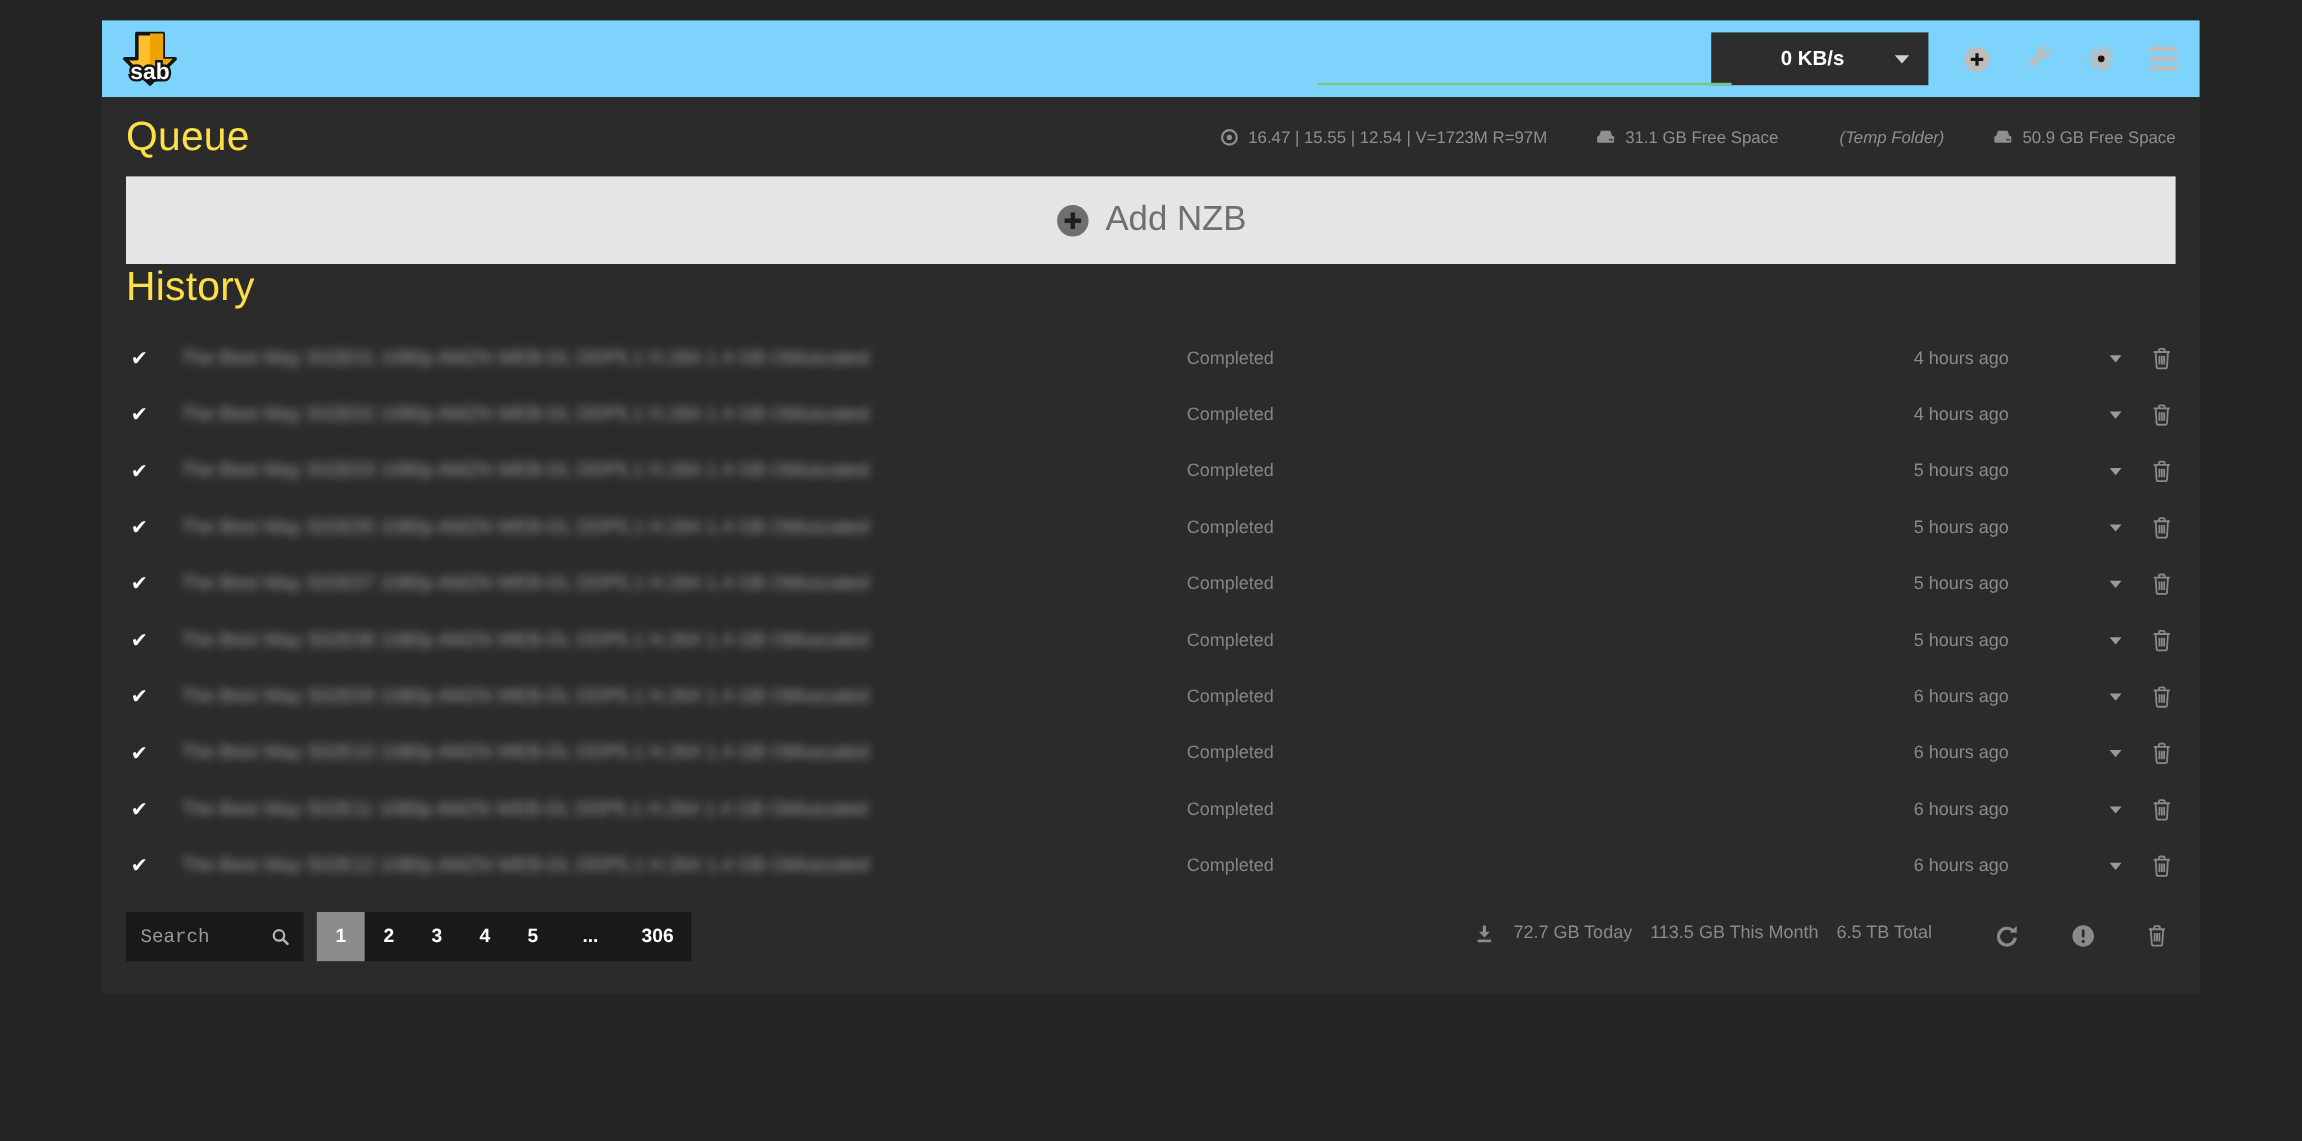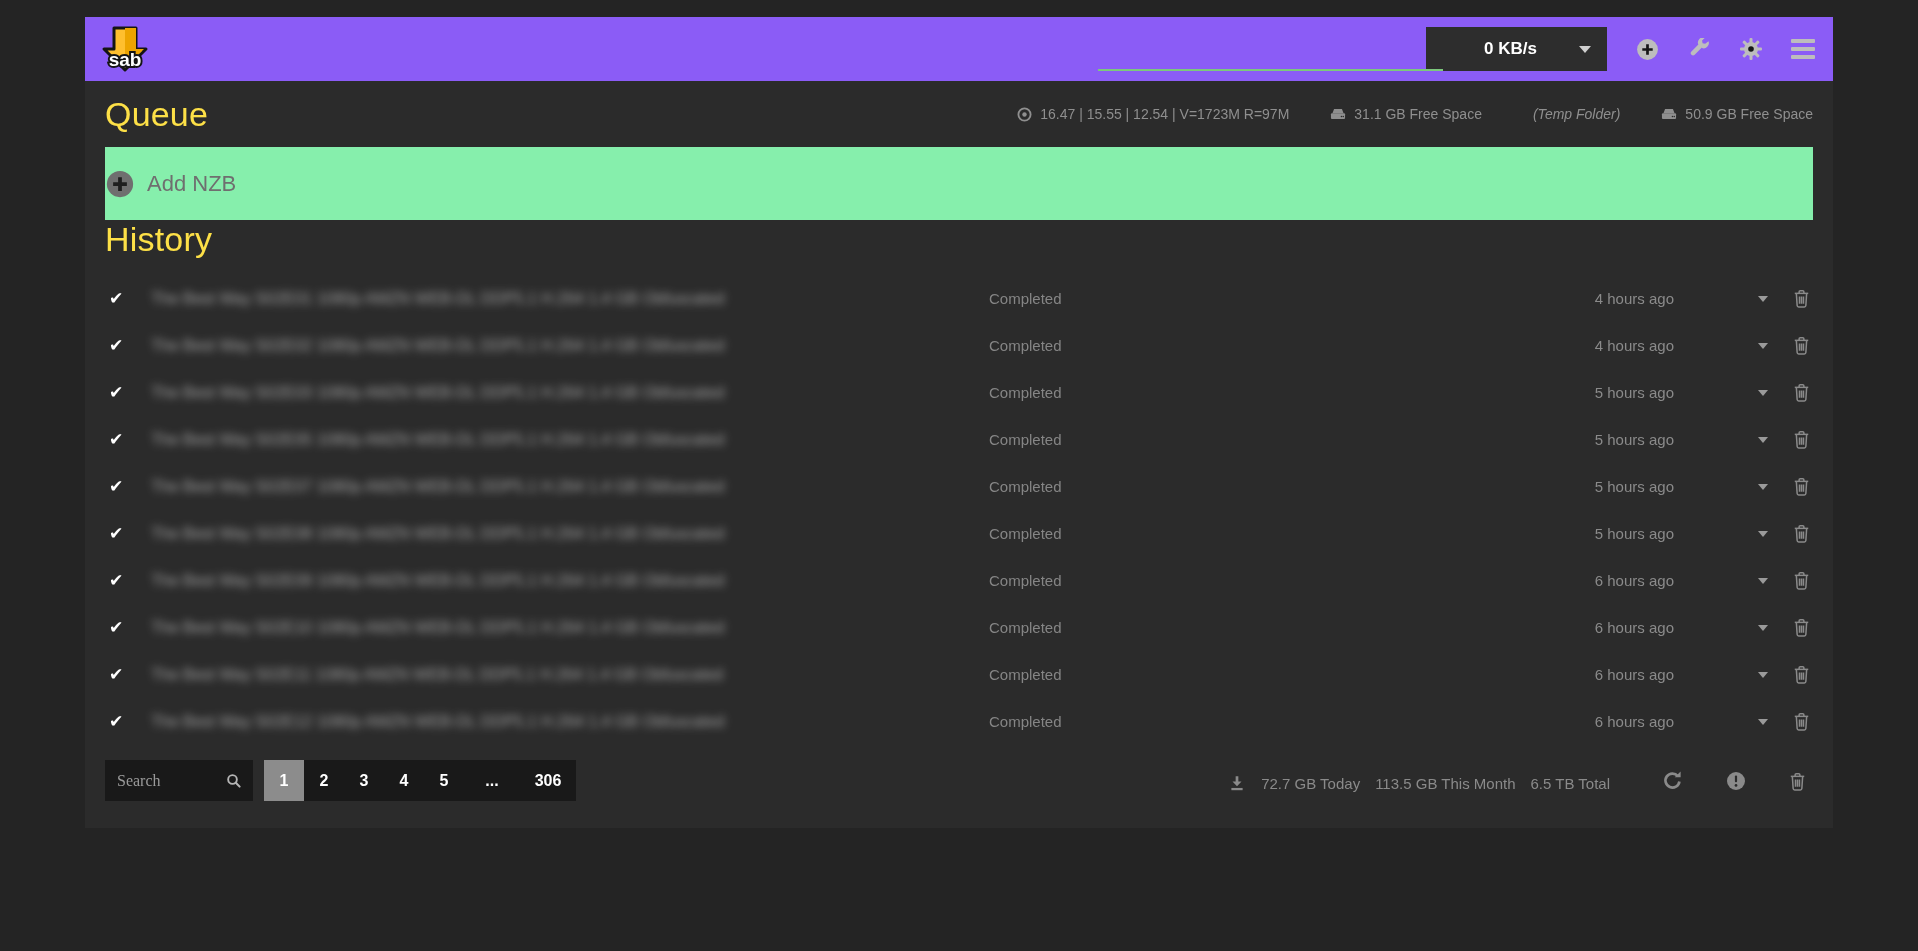--- a/index.html
+++ b/index.html
@@ -1,21 +1,21 @@
 <!DOCTYPE html>
 <html><head>
 <meta charset="utf-8">
 <style>
   * { margin:0; padding:0; box-sizing:border-box; }
   html,body { width:1918px; height:951px; background:#242424; overflow:hidden;
               font-family:"Liberation Sans","DejaVu Sans",sans-serif; }
   .wrap { margin:17px 85px 0 85px; width:1748px; }
 
   
-  .topbar { height:64px; background:#8b5cf6; display:flex; align-items:center;
+  .topbar { height:64px; background:#7dd3fc; display:flex; align-items:center;
             padding:0 18px 0 16px; position:relative; }
   .logo { width:48px; height:48px; margin-right:24px; cursor:pointer; }
   .pause-group { display:flex; align-items:center; background:#2d2d2d; height:44px; width:202px; }
   .pause-btn { display:flex; gap:5px; padding:0 14px 0 22px; align-items:center; cursor:pointer; height:100%; }
   .pause-bar { width:5px; height:17px; background:#f2f2f2; }
   .caret { width:0; height:0; border-left:6px solid transparent; border-right:6px solid transparent;
            border-top:7px solid #cfcfcf; }
   .caret-btn { padding:0 12px; height:100%; display:flex; align-items:center; cursor:pointer; }
   .timer { flex:1; text-align:center; color:#ffffff; font-weight:bold; font-size:17px; padding-right:14px; }
   .spark { position:absolute; left:1013px; bottom:10px; width:345px; height:2px; background:#7cc87c; }
@@ -27,48 +27,48 @@
   .burger span { display:block; width:24px; height:4px; background:#bdbdbd; border-radius:1px; }
 
   
   .panel { background:#2b2b2b; height:747px; padding:0 20px; position:relative; }
   .section-title { font-size:34px; font-weight:400; color:#fde047; letter-spacing:.2px; }
   .queue-head { height:66px; display:flex; align-items:center; }
   .queue-stats { margin-left:auto; display:flex; align-items:center; gap:40px;
                  color:#8f8f8f; font-size:14px; }
   .stat { display:flex; align-items:center; gap:7px; white-space:nowrap; }
   .stat em { font-style:italic;margin-left:44px; }
-  .dropzone { height:73px; background:#86efac; display:flex; align-items:center; 
-              gap:12px; color:#6f6f6f; font-size:22px; cursor:pointer; }
+  .dropzone { height:73px; background:#e5e5e5; display:flex; align-items:center; justify-content:center;
+              gap:12px; color:#6f6f6f; font-size:29px; cursor:pointer; }
   .history-title { height:55px; display:flex; align-items:flex-start; }
 
   
   .hrow { display:flex; align-items:center; height:47px; }
   .hrow .check { width:22px; margin-right:24px; color:#ffffff; font-size:17px; text-align:center; }
   .hrow .name { width:838px; font-size:16px; color:#a8a8a8; white-space:nowrap; overflow:hidden;
                 filter:blur(4px); opacity:.95; }
   .hrow .status { width:500px; font-size:15px; color:#858585; }
   .hrow .age { margin-left:auto; font-size:15px; color:#8a8a8a; }
   .hrow .row-caret { margin-left:84px; cursor:pointer; display:flex; align-items:center; }
   .hrow .row-caret .caret { border-top-color:#9a9a9a; border-left-width:5px; border-right-width:5px; border-top-width:6px; }
   .hrow .row-trash { margin-left:24px; margin-right:2px; cursor:pointer; display:flex; align-items:center; }
 
   
   .footer-bar { margin-top:15px; display:flex; align-items:center; height:41px; }
   .search-box { width:148px; height:41px; background:#191919; display:flex; align-items:center;
                 padding:0 10px 0 12px; }
   .search-box input { flex:1; min-width:0; background:transparent; border:none; outline:none;
-                      color:#bef264; font-size:16px; font-family:Liberation Serif, serif; }
+                      color:#bef264; font-size:16px; font-family:Liberation Mono, monospace; }
   .search-box input::placeholder { color:#9a9a9a; opacity:1; }
   .pager { display:flex; margin-left:11px; }
   .page-btn { min-width:40px; height:41px; background:#191919; color:#ffffff; font-size:16px; font-weight:bold;
               display:flex; align-items:center; justify-content:center; cursor:pointer; padding:0 8px; }
   .page-btn.active { background:#8c8c8c; }
   .page-btn.wide { min-width:56px; }
-  .foot-stats { margin-left:auto; display:flex; align-items:flex-end; gap:15px;
+  .foot-stats { margin-left:auto; display:flex; align-items:flex-start; gap:15px;
                 color:#8a8a8a; font-size:15px; white-space:nowrap; }
   .foot-icon { cursor:pointer; display:flex; align-items:center; }
   .ml36 { margin-left:36px; } .ml26 { margin-left:26px; } .mr6 { margin-right:6px; }
   svg { display:block; }
 </style>
 </head>
 <body>
 
 <div class="wrap">
 

